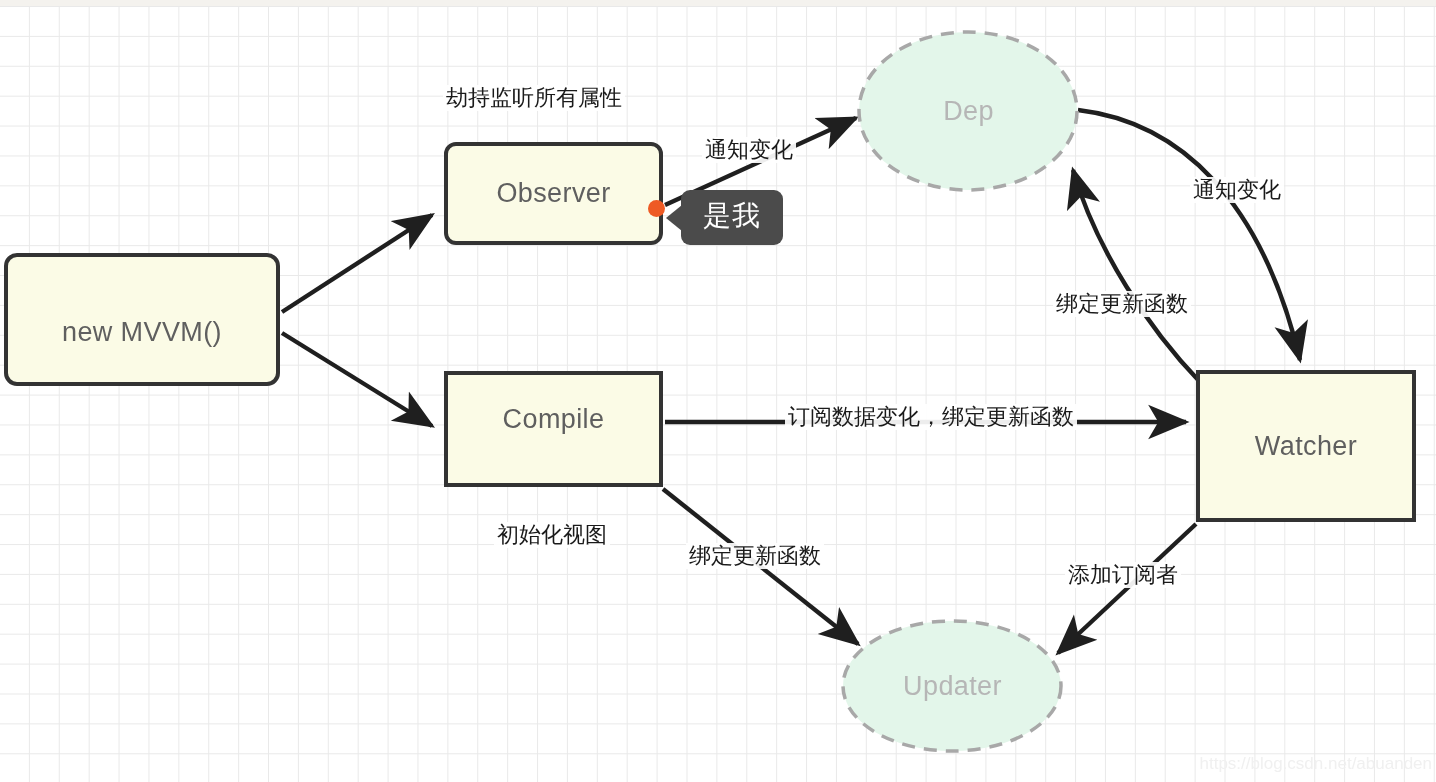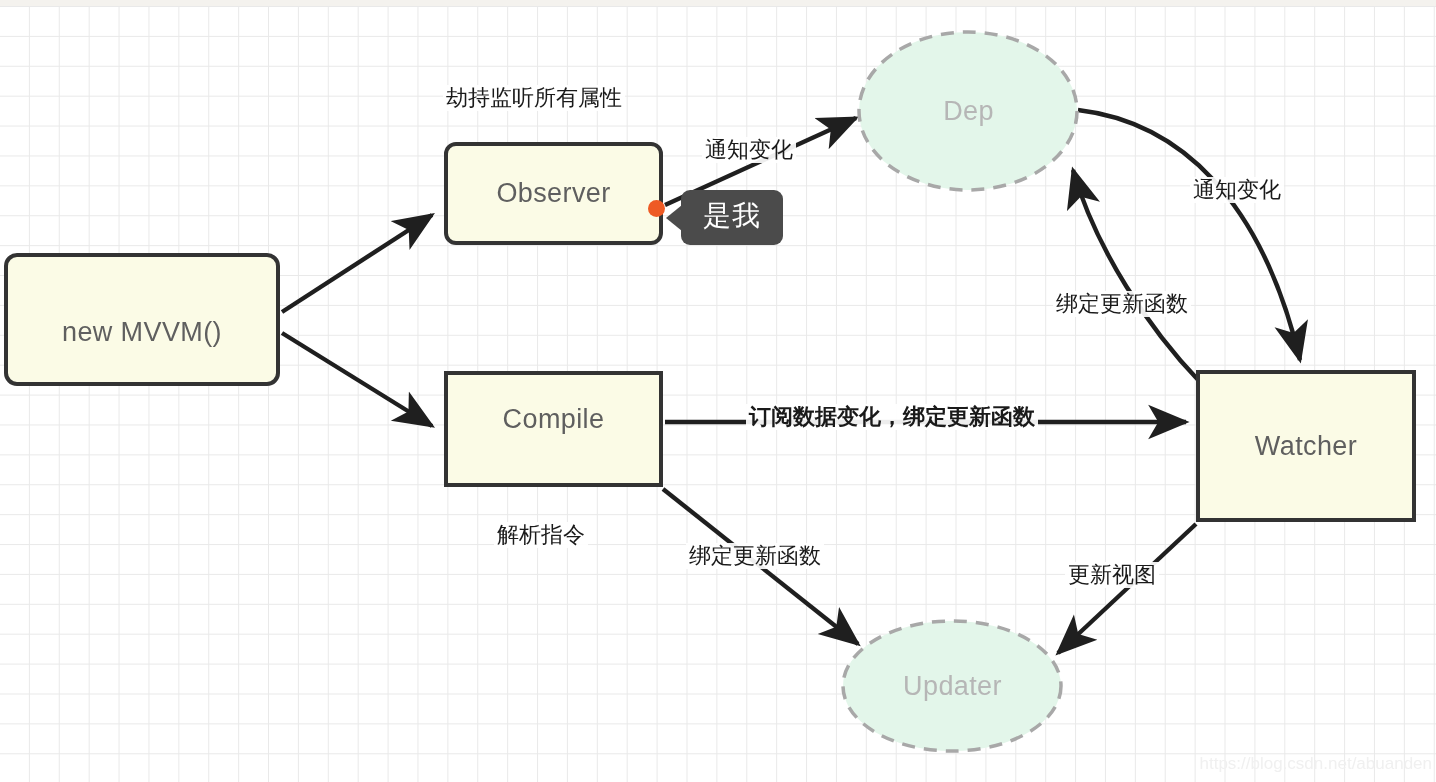--- a/index.html
+++ b/index.html
@@ -165,26 +165,26 @@
   </svg>
 
   <div class="node-label box-text" style="left:4px;  top:253px;  width:276px; height:158px;">new MVVM()</div>
   <div class="node-label box-text" style="left:444px; top:142px;  width:219px; height:103px;">Observer</div>
   <div class="node-label box-text" style="left:444px; top:371px;  width:219px; height:96px;">Compile</div>
   <div class="node-label box-text" style="left:1196px;top:370px;  width:220px; height:152px;">Watcher</div>
   <div class="node-label ellipse-text" style="left:843px; top:621px; width:219px; height:131px;">Updater</div>
   <div class="node-label ellipse-text" style="left:859px; top:32px;  width:219px; height:159px;">Dep</div>
 
   <div class="edge-label" style="left:443px;  top:85px;">劫持监听所有属性</div>
-  <div class="edge-label" style="left:494px;  top:522px;">解析指令</div>
+  <div class="edge-label" style="left:494px;  top:522px;">初始化视图</div>
   <div class="edge-label" style="left:702px;  top:137px;">通知变化</div>
   <div class="edge-label" style="left:1190px; top:177px;">通知变化</div>
   <div class="edge-label" style="left:1053px; top:291px;">绑定更新函数</div>
-  <div class="edge-label" style="left:746px;  top:404px;font-weight:bold;">订阅数据变化，绑定更新函数</div>
+  <div class="edge-label" style="left:785px;  top:404px;">订阅数据变化，绑定更新函数</div>
   <div class="edge-label" style="left:686px;  top:543px;">绑定更新函数</div>
-  <div class="edge-label" style="left:1065px; top:562px;">更新视图</div>
+  <div class="edge-label" style="left:1065px; top:562px;">添加订阅者</div>
 
   <div class="dot" style="left:648px; top:200px;"></div>
   <div class="tooltip" style="left:681px; top:190px;">是我</div>
 
   <div class="watermark">https://blog.csdn.net/abuanden</div>
 
 </div>
 
 </body></html>

